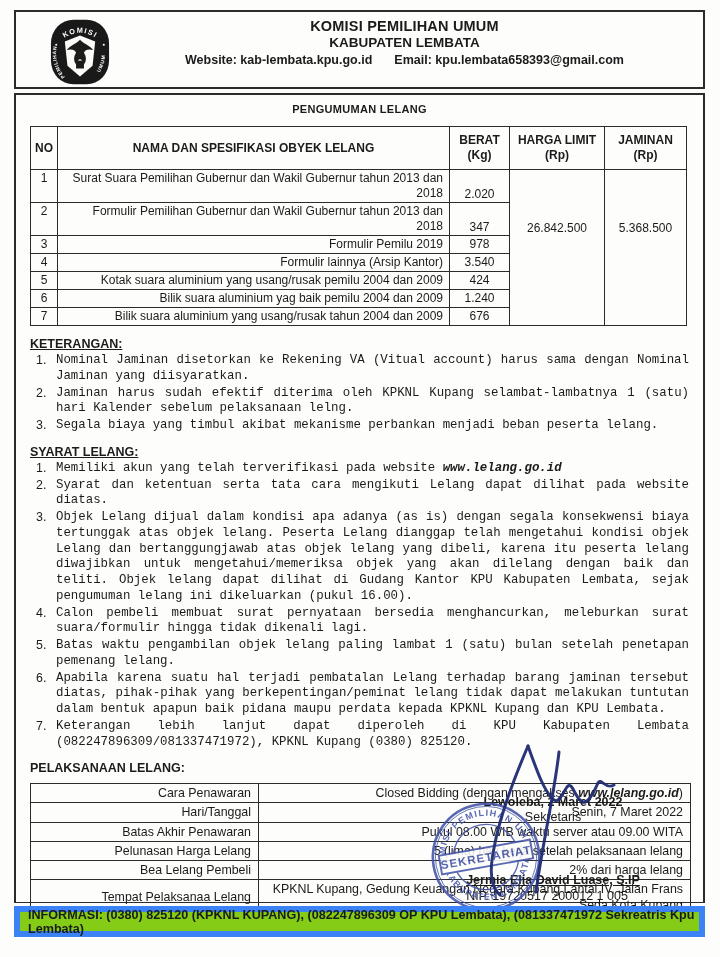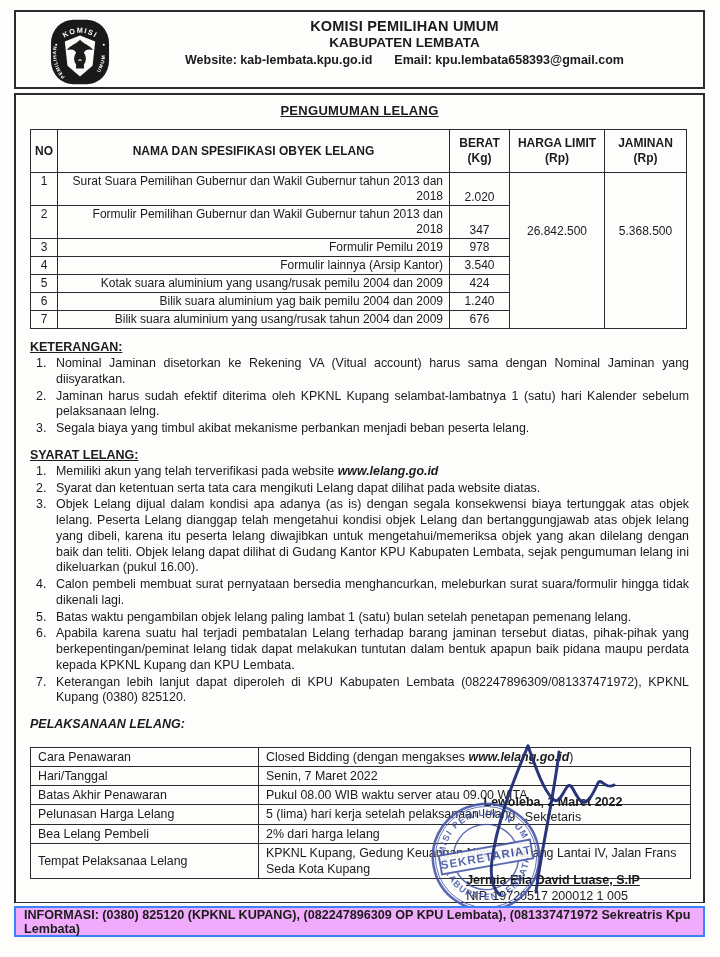--- a/index.html
+++ b/index.html
@@ -26,67 +26,67 @@
   .h4 { font-weight:bold; font-size:12.5px; margin-top:3px; }
   .h4 .gap { margin-left:22px; }
 
   
   .content-box {
     position:absolute; left:14px; right:15px; top:93px; height:810px;
     border:2px solid #2b2b2b; border-bottom:1.5px solid #2b2b2b;
     background:#fdfdfb; padding:6px 14px 0 14px;
   }
   .doc-title {
-    text-align:center; font-weight:bold; font-size:13px;
-    text-decoration:underline; letter-spacing:.3px; margin-top:2px;
+    text-align:center; font-weight:bold; font-size:11px;
+    letter-spacing:.3px; margin-top:2px;
   }
   .intro { font-size:12.5px; line-height:1.32; text-align:justify; margin-top:12px; }
 
   
   table.lots { border-collapse:collapse; margin-top:11px; width:656px; table-layout:fixed; }
   table.lots th, table.lots td { border:1.4px solid #2b2b2b; font-size:12px; }
   table.lots th { font-weight:bold; white-space:pre-line; line-height:1.25; padding:6px 2px; vertical-align:middle; }
   col.c-no { width:27px; } col.c-name { width:392px; } col.c-berat { width:60px; }
   col.c-harga { width:95px; } col.c-jaminan { width:82px; }
   td.no { text-align:center; vertical-align:top; padding-top:1px; }
   td.nm { text-align:right; padding:1px 6px; line-height:1.25; }
   td.bt { text-align:center; vertical-align:bottom; padding:0 2px 1px 2px; }
   td.bt.mid { vertical-align:middle; }
   td.money { text-align:center; vertical-align:middle; font-size:12.5px; padding-bottom:40px; }
   tr.tall td { height:31px; }
   tr.short td { height:16px; }
 
   
   .section { margin-top:11px; }
   .sec-title { font-weight:bold; font-size:12.5px; text-decoration:underline; margin-bottom:2px; }
-  .sec-title2 { font-weight:bold; font-size:12.5px; margin-bottom:16px;font-style:italic; }
+  .sec-title2 { font-weight:bold; font-size:12.5px; margin-bottom:8px; }
   .li { display:flex; font-size:12.4px; line-height:1.27; margin-top:1px; }
   .li .num { width:26px; flex:0 0 26px; padding-left:6px; }
-  .li .txt { flex:1; text-align:justify; }
+  .li .txt { flex:1; text-align:justify;font-family:Liberation Mono, monospace; }
   .lnk { font-style:italic; font-weight:bold; }
 
   
-  table.exec { border-collapse:collapse; width:660px; table-layout:fixed; }
+  table.exec { border-collapse:collapse; width:660px; table-layout:fixed;text-align:right; }
   table.exec td { border:1.4px solid #2b2b2b; font-size:12.4px; padding:1px 7px; line-height:1.3; }
   col.e-lbl { width:228px; } col.e-val { width:432px; }
 
   
   .sig-area { position:absolute; left:408px; top:795px; width:290px; text-align:center; font-size:12.5px; }
   .sig-place { font-weight:bold; }
   .sig-role { margin-top:1px; }
   .sig-name { position:absolute; left:0; right:0; top:78px; font-weight:bold; text-decoration:underline; }
   .sig-nip { position:absolute; left:0; right:12px; top:94px; font-weight:normal; }
 
   .stamp-svg { position:absolute; left:426px; top:797px; width:120px; height:120px; opacity:.88; }
   .sign-svg  { position:absolute; left:428px; top:740px; width:220px; height:170px; }
 
   
   .footer-box {
     position:absolute; left:14px; right:15px; top:906px; height:31px;
-    border:2px solid #3b82f6; background:#f0abfc;
+    border:6px solid #3b82f6; background:#84cc16;
     display:flex; align-items:center; padding-left:8px;
   }
   .footer-box .txt { font-weight:bold; font-size:12.6px; }
 
   .logo-ring-text { fill:#ffffff; font-weight:bold; }
 </style>
 </head>
 <body>
 
 <div class="page">

